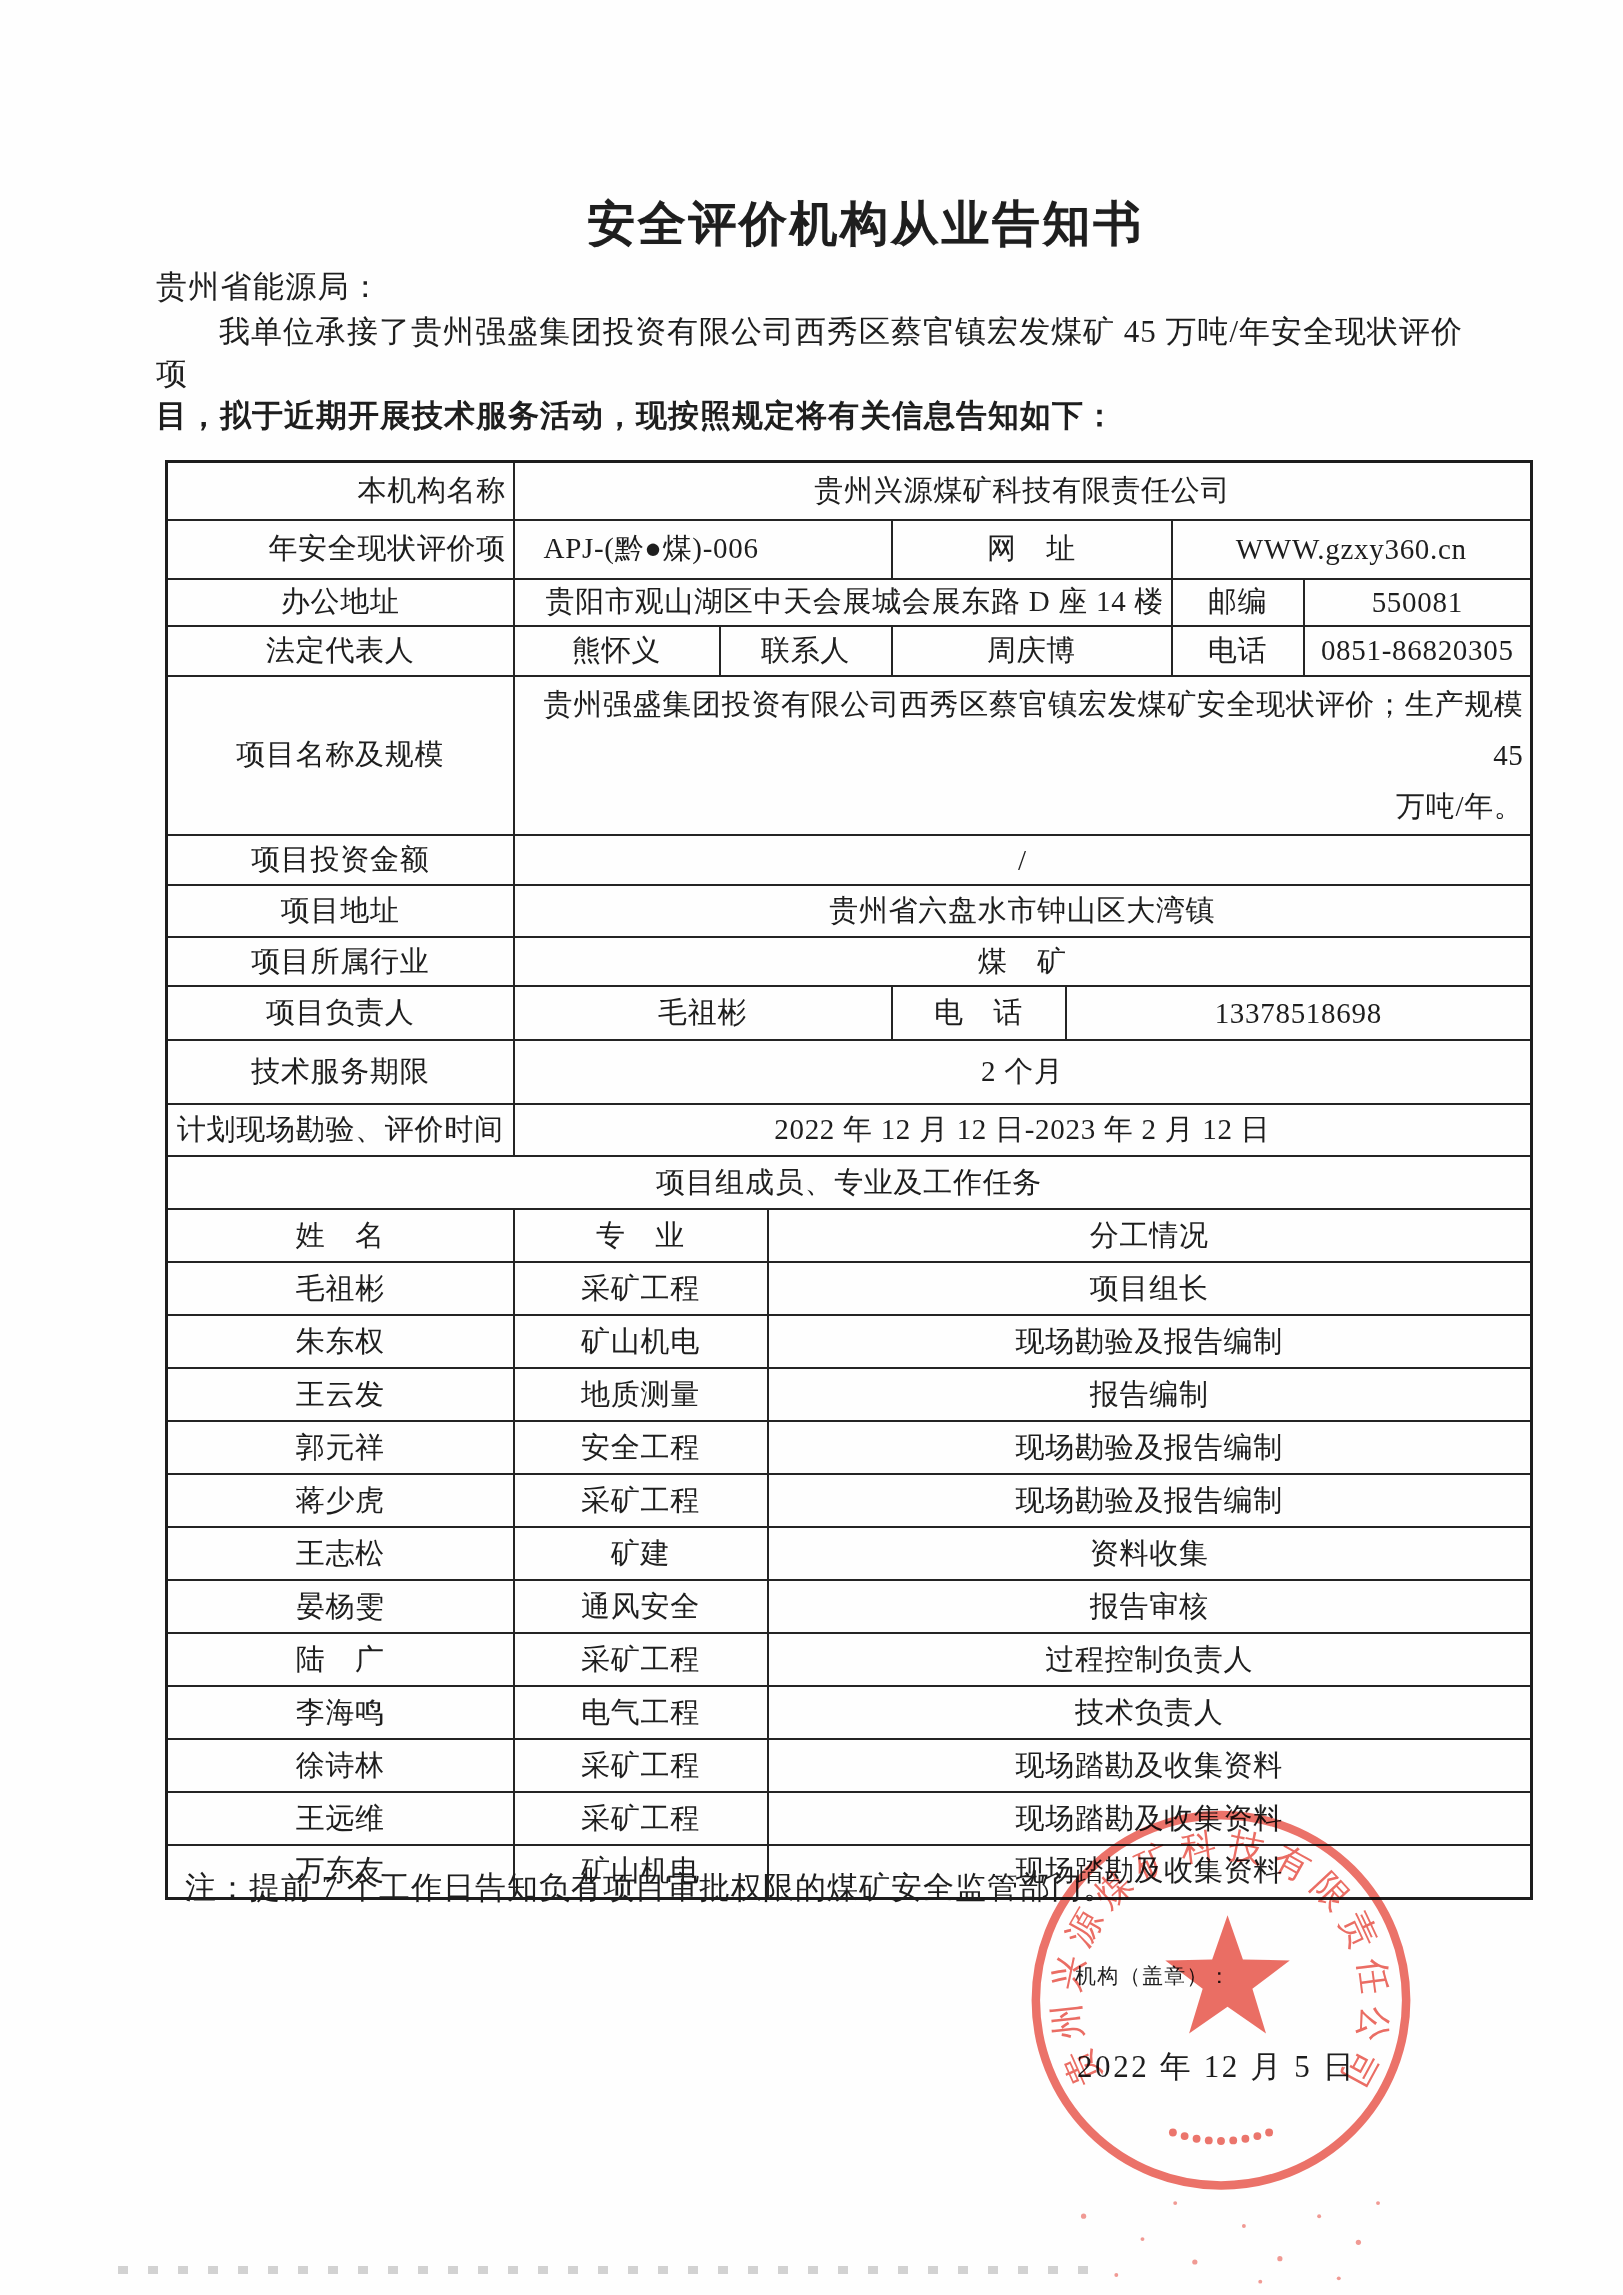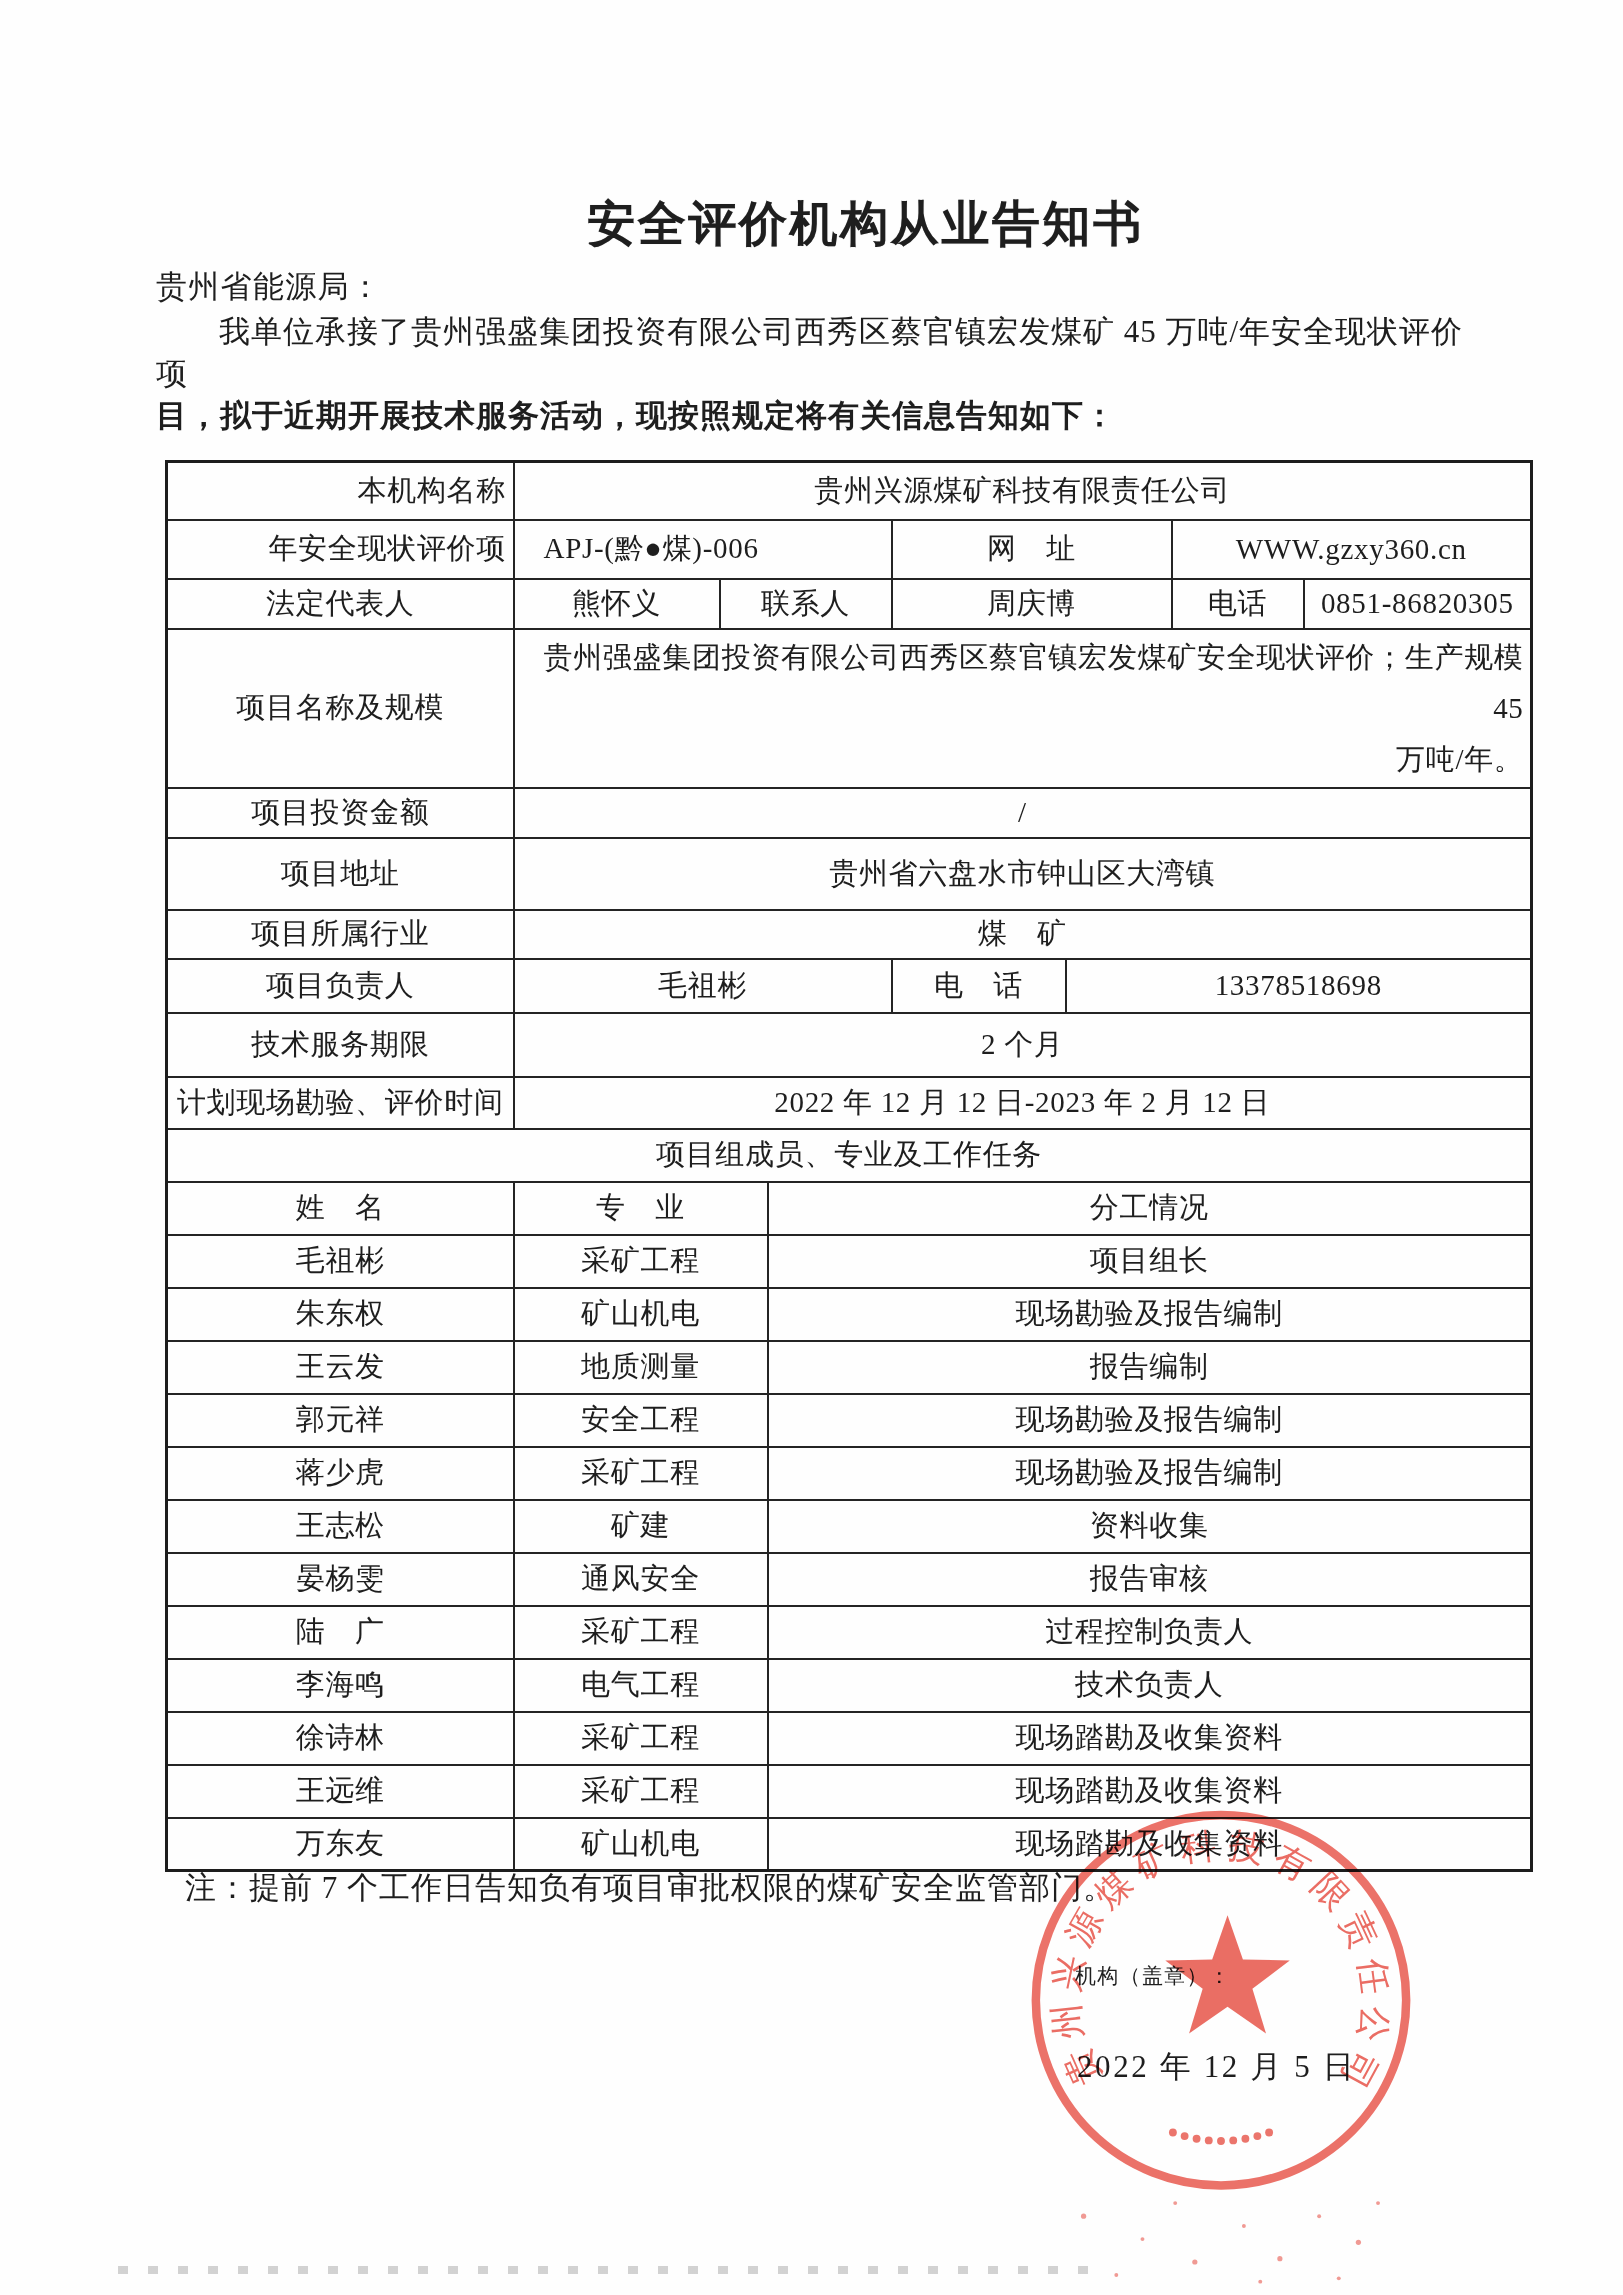--- a/index.html
+++ b/index.html
@@ -75,40 +75,46 @@
         <tr style="height:58px">
       <td class="left">本机构名称</td>
       <td colspan="7">贵州兴源煤矿科技有限责任公司</td>
     </tr>
     <tr style="height:59px">
       <td class="left">年安全现状评价项</td>
       <td colspan="3" class="padL">APJ-(黔●煤)-006</td>
       <td colspan="2">网　址</td>
       <td colspan="2">WWW.gzxy360.cn</td>
     </tr>
+    <tr style="height:47px">
+      <td>办公地址</td>
+      <td colspan="5" class="left">贵阳市观山湖区中天会展城会展东路 D 座 14 楼</td>
+      <td>邮编</td>
+      <td>550081</td>
+    </tr>
     <tr style="height:50px">
       <td>法定代表人</td>
       <td>熊怀义</td>
       <td colspan="2">联系人</td>
       <td colspan="2">周庆博</td>
       <td>电话</td>
       <td>0851-86820305</td>
     </tr>
     <tr style="height:105px">
       <td>项目名称及规模</td>
       <td colspan="7" class="left two-line">
         <span>贵州强盛集团投资有限公司西秀区蔡官镇宏发煤矿安全现状评价；生产规模 45</span>
         <span>万吨/年。</span>
       </td>
     </tr>
     <tr style="height:50px">
       <td>项目投资金额</td>
       <td colspan="7">/</td>
     </tr>
-    <tr style="height:72px">
+    <tr style="height:52px">
       <td>项目地址</td>
       <td colspan="7">贵州省六盘水市钟山区大湾镇</td>
     </tr>
     <tr style="height:49px">
       <td>项目所属行业</td>
       <td colspan="7">煤　矿</td>
     </tr>
     <tr style="height:54px">
       <td>项目负责人</td>
       <td colspan="3">毛祖彬</td>

